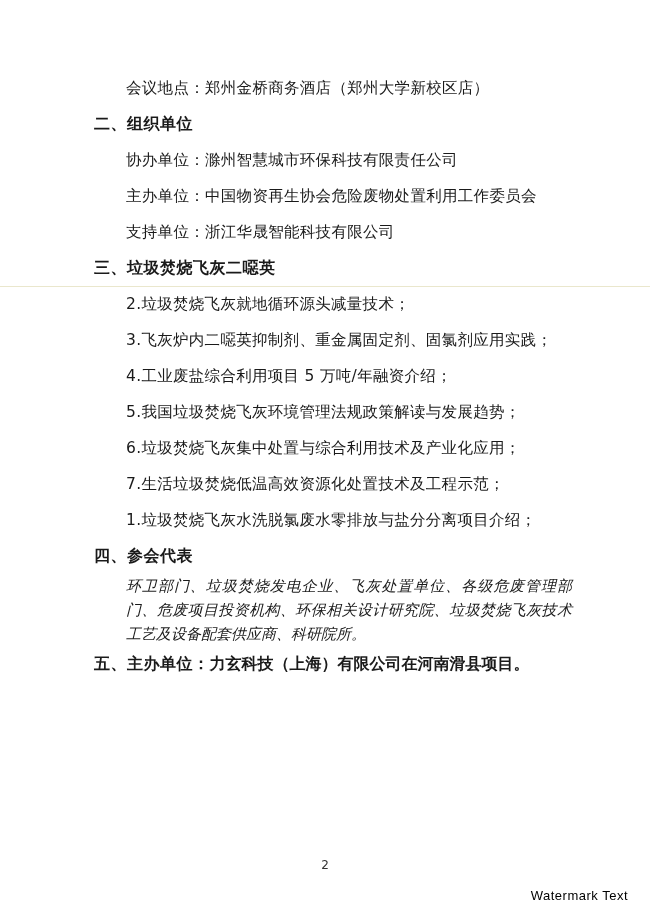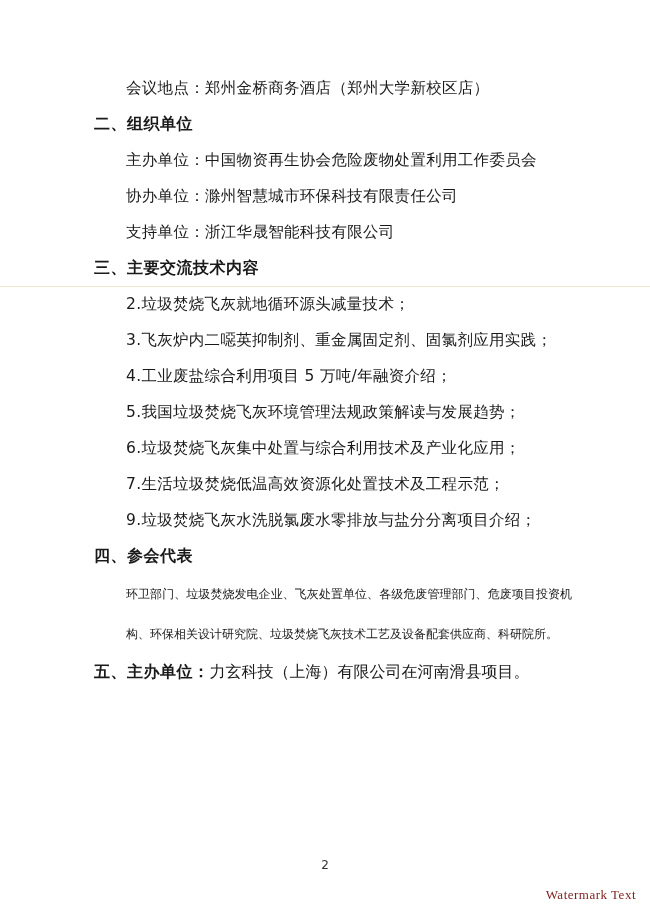--- a/index.html
+++ b/index.html
@@ -44,85 +44,86 @@
     font-size: 16px;
     letter-spacing: 0.5px;
   }
   .body-text {
     font-size: 15.5px;
     letter-spacing: 0.3px;
   }
   .para {
     padding-left: 68px;
     padding-right: 20px;
-    font-size: 12px;
-    line-height: 40px;
+    font-size: 15px;
+    line-height: 24px;
     text-align: justify;
     text-justify: inter-ideograph;
+    font-style: italic;
   }
   .insp-row {
     padding-left: 36px;
     font-size: 16px;
     line-height: 36px;
   }
   .insp-row .lead {
     font-weight: bold;
     letter-spacing: 0.5px;
   }
   .insp-row .rest {
-    font-weight: normal;
+    font-weight: bold;
   }
   .page-number {
     position: absolute;
     left: 0;
     right: 0;
     top: 858px;
     text-align: center;
     font-size: 12px;
     color: #333;
   }
   .watermark {
     position: absolute;
-    right: 14px;
+    right: 22px;
     bottom: 16px;
     font-size: 13px;
-    color: #7f1d1d;
+    color: #000000;
     letter-spacing: 0.5px;
-    font-family: Liberation Serif, serif;
+    font-family: Liberation Sans, sans-serif;
   }
 </style>
 </head>
 <body>
 
 <div class="page">
 
   <div class="scan-line"></div>
 
   <div class="row indent-1">
     <span class="body-text">会议地点：郑州金桥商务酒店（郑州大学新校区店）</span>
   </div>
 
   <div class="row indent-head">
     <span class="heading">二、</span>
       <span class="heading">组织单位</span>
   </div>
 
   <div class="row indent-1">
-    <span class="body-text">主办单位：中国物资再生协会危险废物处置利用工作委员会</span>
+    <span class="body-text">协办单位：滁州智慧城市环保科技有限责任公司</span>
   </div>
   <div class="row indent-1">
-    <span class="body-text">协办单位：滁州智慧城市环保科技有限责任公司</span>
+    <span class="body-text">主办单位：中国物资再生协会危险废物处置利用工作委员会</span>
   </div>
   <div class="row indent-1">
     <span class="body-text">支持单位：浙江华晟智能科技有限公司</span>
   </div>
 
   <div class="row indent-head">
     <span class="heading">三、</span>
-      <span class="heading">主要交流技术内容</span>
+      <span class="heading">垃圾焚烧飞灰二噁英</span>
   </div>
 
   <div class="row indent-1">
     <span class="body-text">2.垃圾焚烧飞灰就地循环源头减量技术；</span>
   </div>
   <div class="row indent-1">
     <span class="body-text">3.飞灰炉内二噁英抑制剂、重金属固定剂、固氯剂应用实践；</span>
   </div>
   <div class="row indent-1">
     <span class="body-text">4.工业废盐综合利用项目 5 万吨/年融资介绍；</span>
@@ -130,21 +131,21 @@
   <div class="row indent-1">
     <span class="body-text">5.我国垃圾焚烧飞灰环境管理法规政策解读与发展趋势；</span>
   </div>
   <div class="row indent-1">
     <span class="body-text">6.垃圾焚烧飞灰集中处置与综合利用技术及产业化应用；</span>
   </div>
   <div class="row indent-1">
     <span class="body-text">7.生活垃圾焚烧低温高效资源化处置技术及工程示范；</span>
   </div>
   <div class="row indent-1">
-    <span class="body-text">9.垃圾焚烧飞灰水洗脱氯废水零排放与盐分分离项目介绍；</span>
+    <span class="body-text">1.垃圾焚烧飞灰水洗脱氯废水零排放与盐分分离项目介绍；</span>
   </div>
 
   <div class="row indent-head">
     <span class="heading">四、</span>
       <span class="heading">参会代表</span>
   </div>
 
   <div class="para">环卫部门、垃圾焚烧发电企业、飞灰处置单位、各级危废管理部门、危废项目投资机构、环保相关设计研究院、垃圾焚烧飞灰技术工艺及设备配套供应商、科研院所。</div>
 
   <div class="insp-row">

